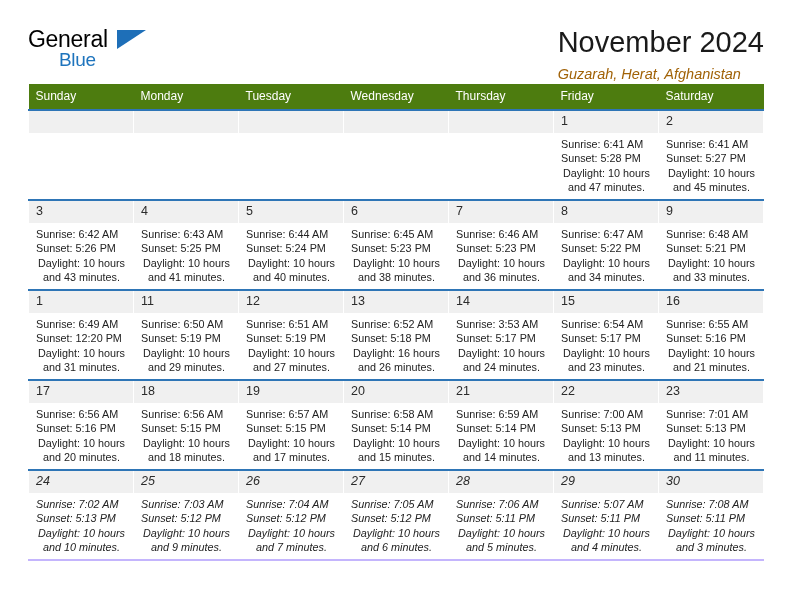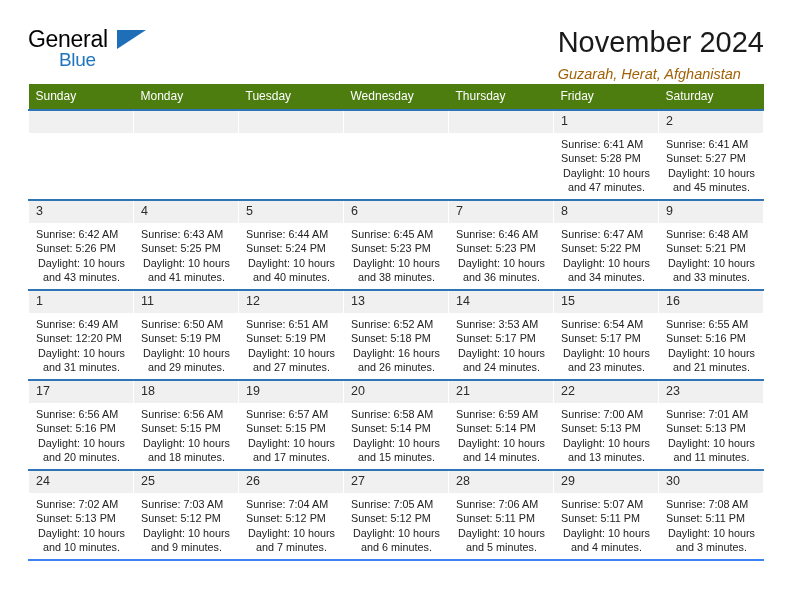--- a/index.html
+++ b/index.html
@@ -102,21 +102,22 @@
     width: 105.14px;
     height: 88px;
     vertical-align: top;
     padding: 0;
     border-top: 2px solid #2e75b6;
     border-left: 1px solid #ffffff;
     border-right: 1px solid #ffffff;
     background: #ffffff;
   }
   tr.week:last-child td {
-    border-bottom: 2px solid #3b82f6;
+    border-bottom: 2px solid #c4b5fd;
+    font-style: italic;
   }
   .daynum {
     background: #f0f0f0;
     font-size: 12.5px;
     color: #2b2b2b;
     padding: 3px 0 4px 7px;
     line-height: 1.15;
     min-height: 15px;
   }
   .daynum.empty {

